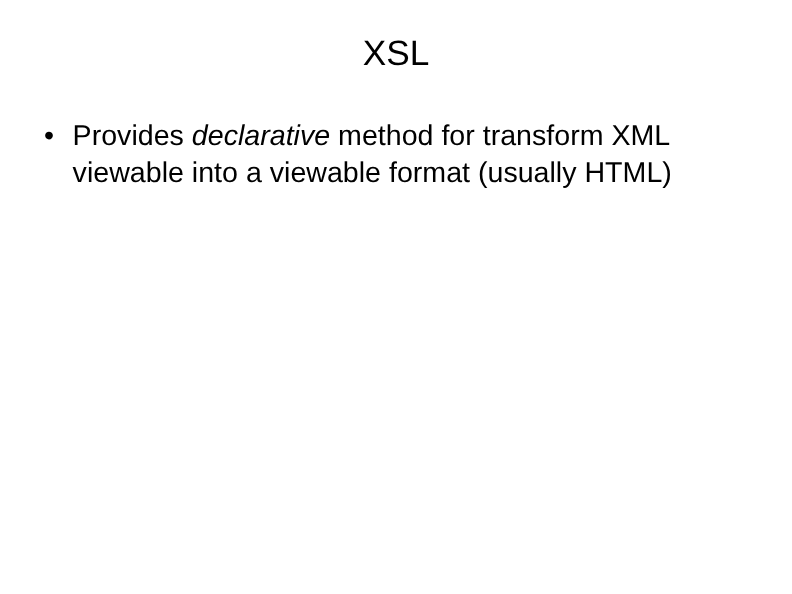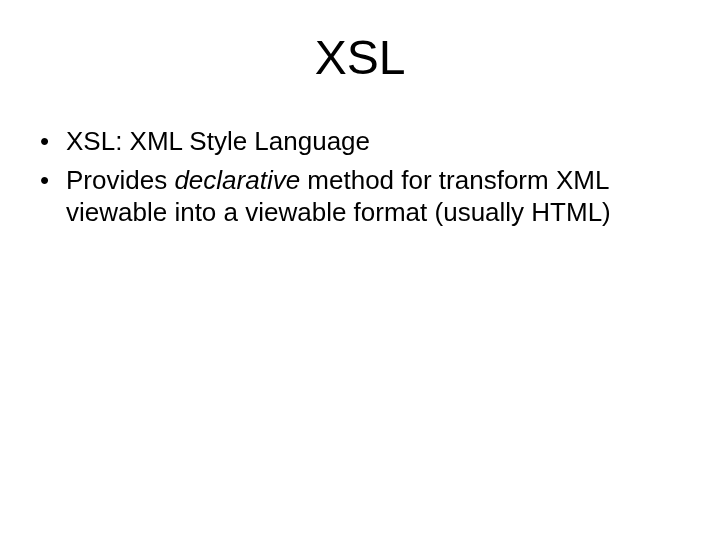--- a/index.html
+++ b/index.html
@@ -12,21 +12,21 @@
     color: #000;
   }
   .slide {
     width: 720px;
     height: 540px;
     box-sizing: border-box;
     padding: 20px 30px 30px 30px;
   }
   .title {
     text-align: center;
-    font-size: 48px;
+    font-size: 32px;
     margin: 10px 0 40px 0;
     font-weight: normal;
   }
   ul.bullets {
     list-style: none;
     padding: 0 0 0 10px;
     margin: 0;
     font-size: 26px;
     line-height: 1.25;
   }
@@ -48,19 +48,16 @@
     margin-top: 36px;
   }
 </style>
 </head>
 <body>
 
 <div class="slide">
   <h1 class="title">XSL</h1>
   <ul class="bullets">
     <li>
-      <span>XSL: XML Style Language</span>
-    </li>
-    <li>
       <span>Provides </span><span class="italic">declarative</span><span> method for transform XML viewable into a viewable format (usually HTML)</span>
     </li>
   </ul>
 </div>
 
 </body></html>

